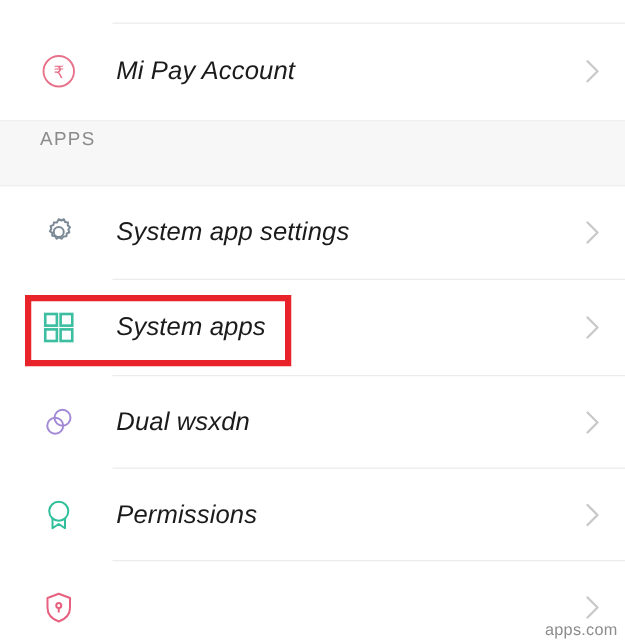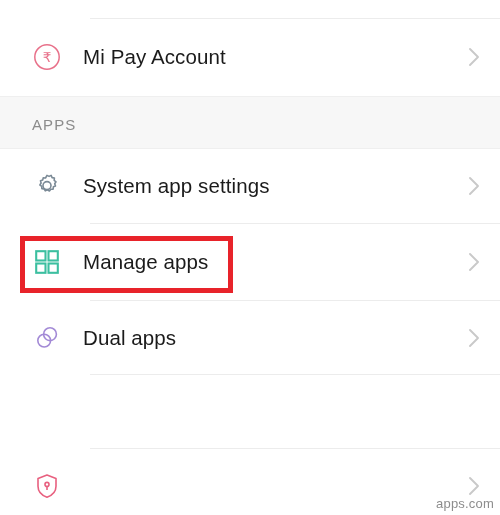--- a/index.html
+++ b/index.html
@@ -39,25 +39,26 @@
     width: 34px;
     height: 34px;
     display: flex;
     align-items: center;
     justify-content: center;
   }
   .row-icon svg { display: block; }
 
   .row-label {
     position: absolute;
-    left: 83px;
+    left: 93px;
     font-size: 20.5px;
     color: #1b1b1b;
     letter-spacing: 0.1px;
     white-space: nowrap;
+    font-style: italic;
   }
 
   .row-chevron {
     position: absolute;
     left: 466px;
     width: 16px;
     height: 22px;
     display: flex;
     align-items: center;
     justify-content: center;
@@ -127,21 +128,21 @@
     </span>
     <span class="row-label" style="top:26px;">Mi Pay Account</span>
     <span class="row-chevron" style="top:27px;">
       <svg width="12" height="20" viewBox="0 0 12 20">
         <polyline points="2,2 10,10 2,18" fill="none" stroke="#c9c9c9" stroke-width="1.9" stroke-linecap="round" stroke-linejoin="round"></polyline>
       </svg>
     </span>
   </div>
 
   <div class="section-band" style="top:96px; height:53px;"></div>
-  <div class="section-title" style="top:116px;">APPS</div>
+  <div class="section-title" style="top:103px;">APPS</div>
   <div class="divider full" style="top:96px; background:#efefef;"></div>
   <div class="divider full" style="top:148px; background:#efefef;"></div>
 
   <div class="row" style="top:149px; height:75px;">
     <span class="row-icon" style="top:20px;">
       <svg width="28" height="28" viewBox="0 0 28 28">
         <g fill="none" stroke="#7b8a96" stroke-width="1.6" stroke-linejoin="round">
           <path d="M14 3.4
                    l2.1 1.0 2.0 -1.0 1.0 2.2 2.3 0.4 -0.2 2.3 1.8 1.5 -1.3 1.9 0.8 2.2 -2.1 0.9 -0.3 2.3 -2.3 0.1 -1.4 1.8 -2.0 -1.1 -2.1 1.0 -1.2 -2.0 -2.3 -0.3 0.0 -2.3 -1.9 -1.3 1.2 -2.0 -0.6 -2.2 2.2 -0.7 0.5 -2.2 2.3 0.1z"></path>
           <circle cx="14" cy="13.6" r="4.0"></circle>
@@ -161,48 +162,64 @@
     <span class="row-icon" style="top:21px;">
       <svg width="28" height="28" viewBox="0 0 28 28">
         <g fill="none" stroke="#3cbfa0" stroke-width="2.1">
           <rect x="3.2" y="3.2" width="9.3" height="9.3"></rect>
           <rect x="15.5" y="3.2" width="9.3" height="9.3"></rect>
           <rect x="3.2" y="15.5" width="9.3" height="9.3"></rect>
           <rect x="15.5" y="15.5" width="9.3" height="9.3"></rect>
         </g>
       </svg>
     </span>
-    <span class="row-label" style="top:26px;">Manage apps</span>
+    <span class="row-label" style="top:26px;">System apps</span>
     <span class="row-chevron" style="top:27px;">
       <svg width="12" height="20" viewBox="0 0 12 20">
         <polyline points="2,2 10,10 2,18" fill="none" stroke="#c9c9c9" stroke-width="1.9" stroke-linecap="round" stroke-linejoin="round"></polyline>
       </svg>
     </span>
   </div>
   <div class="highlight-box" style="left:20px; top:236px; width:213px; height:57px;"></div>
   <div class="divider" style="top:300px;"></div>
 
   <div class="row" style="top:301px; height:74px;">
     <span class="row-icon" style="top:20px;">
       <svg width="28" height="28" viewBox="0 0 28 28">
         <g fill="none" stroke="#a38ad6" stroke-width="1.6">
           <circle cx="17.0" cy="10.2" r="6.4"></circle>
           <circle cx="11.2" cy="16.6" r="6.4"></circle>
         </g>
       </svg>
     </span>
-    <span class="row-label" style="top:25px;">Dual apps</span>
+    <span class="row-label" style="top:25px;">Dual wsxdn</span>
     <span class="row-chevron" style="top:26px;">
       <svg width="12" height="20" viewBox="0 0 12 20">
         <polyline points="2,2 10,10 2,18" fill="none" stroke="#c9c9c9" stroke-width="1.9" stroke-linecap="round" stroke-linejoin="round"></polyline>
       </svg>
     </span>
   </div>
   <div class="divider" style="top:374px;"></div>
 
+  <div class="row" style="top:375px; height:74px;">
+    <span class="row-icon" style="top:20px;">
+      <svg width="28" height="28" viewBox="0 0 28 28">
+        <g fill="none" stroke="#2fbf9b" stroke-width="1.6" stroke-linejoin="round">
+          <circle cx="14" cy="11.0" r="7.6"></circle>
+          <path d="M9.0 16.6 L9.0 24.6 L14 21.2 L19.0 24.6 L19.0 16.6"></path>
+        </g>
+      </svg>
+    </span>
+    <span class="row-label" style="top:25px;">Permissions</span>
+    <span class="row-chevron" style="top:26px;">
+      <svg width="12" height="20" viewBox="0 0 12 20">
+        <polyline points="2,2 10,10 2,18" fill="none" stroke="#c9c9c9" stroke-width="1.9" stroke-linecap="round" stroke-linejoin="round"></polyline>
+      </svg>
+    </span>
+  </div>
   <div class="divider" style="top:448px;"></div>
 
   <div class="row" style="top:449px; height:66px;">
     <span class="row-icon" style="top:20px;">
       <svg width="28" height="28" viewBox="0 0 28 28">
         <g fill="none" stroke="#e8607f" stroke-width="1.6" stroke-linejoin="round">
           <path d="M14 3.0 L23.0 6.4 L23.0 14.2
                    C23.0 19.6 19.0 23.4 14 25.2
                    C9.0 23.4 5.0 19.6 5.0 14.2
                    L5.0 6.4 Z"></path>

